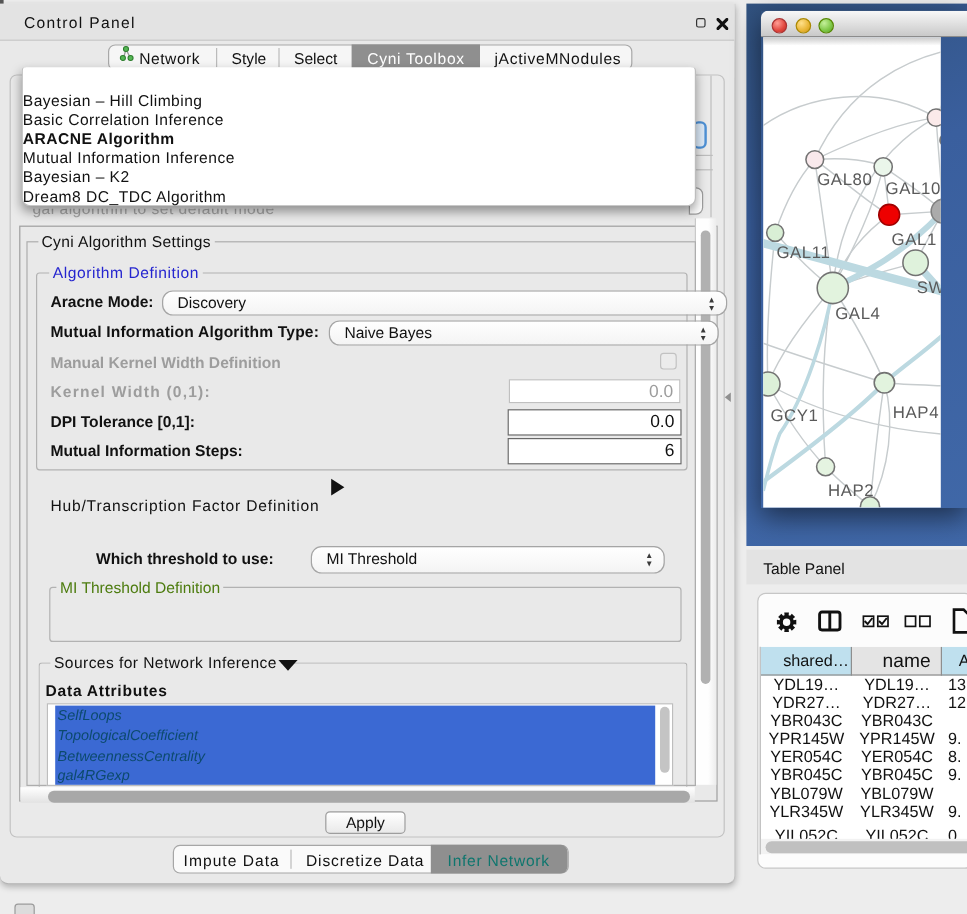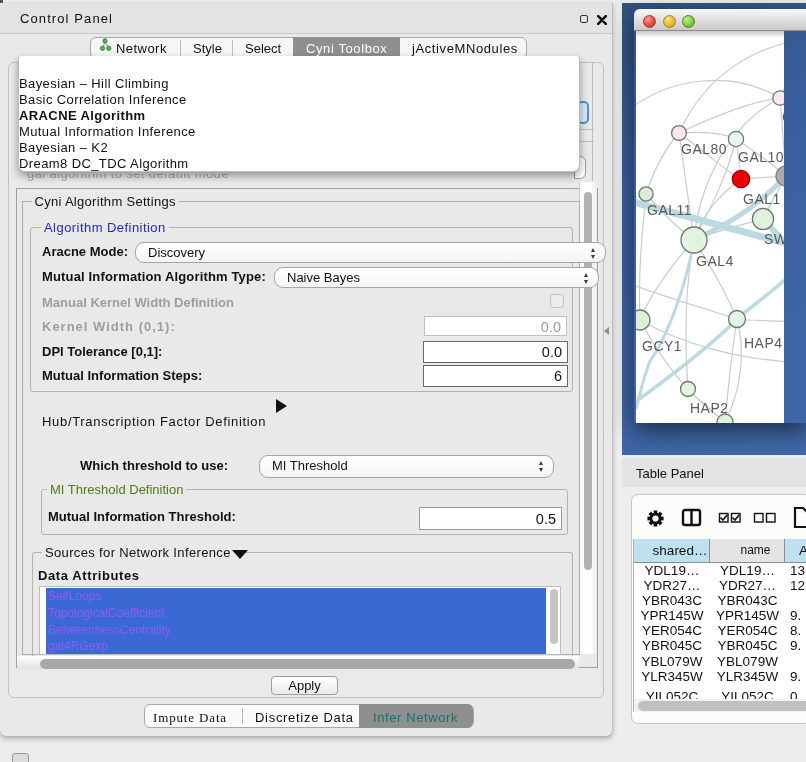--- a/index.html
+++ b/index.html
@@ -107,45 +107,42 @@
 
   <div class="abs b13" style="left:80px;top:458px;">Which threshold to use:</div>
   <div class="combo" style="left:236px;top:455px;width:293px;height:21px;margin-left:23px;">
       <span class="ct">MI Threshold</span>
       <span class="arrows"></span>
     </div>
 
   <div class="gbox" style="left:41px;top:489px;width:525px;height:44px;">
      <div class="glab" style="left:5px;color:#4d7c0f;">MI Threshold Definition</div>
   </div>
-  <div class="abs b13" style="left:48px;top:509px;">Mutual Information Threshold:</div>
-  <div class="field" style="left:419px;top:507px;width:143px;height:23px;border:1px solid #9a9a9a;
-       line-height:22px;padding-right:5px;box-sizing:border-box;">0.5</div>
 
   <div class="gbox" style="left:32px;top:552px;width:539px;height:103px;border-bottom:none;border-radius:3px 3px 0 0;">
      <div class="glab" style="left:9px;letter-spacing:0.35px;">Sources for Network Inference</div>
   </div>
   <div class="abs" style="left:232px;top:550px;width:0;height:0;border-left:8.5px solid transparent;
        border-right:8.5px solid transparent;border-top:9px solid #111;"></div>
   <div class="abs b13" style="left:38px;top:568px;letter-spacing:0.6px;">Data Attributes</div>
   <div class="abs" style="left:39px;top:586px;width:522px;height:69px;background:#fff;
        border:1px solid #bdbdbd;box-sizing:border-box;"></div>
   <div class="abs" style="left:45.5px;top:587.7px;width:500px;height:66px;background:#3b69d3;"></div>
-  <div class="abs" style="left:48px;top:588.4px;width:400px;color:#8b5cf6;font-size:12px;line-height:16.6px;">
+  <div class="abs" style="left:48px;top:588.4px;width:400px;color:#0c4a6e;font-size:12px;line-height:16.6px;font-style:italic;">
       SelfLoops<br>TopologicalCoefficient<br>BetweennessCentrality<br>gal4RGexp</div>
   <div class="abs" style="left:549.5px;top:589px;width:8.5px;height:55px;background:#c4c4c4;border-radius:5px;"></div>
 
   <div class="abs" style="left:271px;top:676px;width:67px;height:19px;background:linear-gradient(#ffffff,#e9e9e9);
        border:1px solid #9e9e9e;border-radius:4px;box-sizing:border-box;text-align:center;
        font-size:13px;line-height:17px;">Apply</div>
 
   <div class="abs" style="left:144px;top:704px;width:330px;height:24px;background:#fafafa;
        border:1px solid #a6a6a6;border-radius:6px;box-sizing:border-box;"></div>
   <div class="abs" style="left:359px;top:704px;width:114px;height:24px;background:#8f8f8f;border-radius:0 6px 6px 0;"></div>
-  <div class="abs r13" style="left:153px;top:710px;letter-spacing:0.85px;font-family:Liberation Serif, serif;">Impute Data</div>
+  <div class="abs r13" style="left:153px;top:710px;letter-spacing:0.85px;">Impute Data</div>
   <div class="abs" style="left:242px;top:708px;width:1px;height:16px;background:#bbb;"></div>
   <div class="abs r13" style="left:255px;top:710px;letter-spacing:0.7px;">Discretize Data</div>
   <div class="abs r13" style="left:373px;top:710px;color:#0f766e;letter-spacing:0.6px;">Infer Network</div>
 
   <div class="abs" style="left:12px;top:753px;width:15px;height:12px;background:#dcdcdc;
        border:1.5px solid #9a9a9a;border-radius:3px;"></div>
 
   <div class="abs" style="left:604px;top:327px;width:0;height:0;border-top:4px solid transparent;border-bottom:4px solid transparent;border-right:5px solid #909090;"></div>
 
   <div class="abs" style="left:592px;top:63px;width:1px;height:118px;background:#bdbdbd;"></div>
@@ -289,21 +286,21 @@
   <div class="abs" style="left:633px;top:539px;width:173px;height:173px;background:#fff;
        border-left:1px solid #b5b5b5;overflow:hidden;">
 
     <div class="abs" style="left:0;top:0;width:76px;height:24px;background:#bfe0ee;
          border-right:1px solid #8e8e8e;border-bottom:1px solid #8e8e8e;box-sizing:border-box;"></div>
     <div class="abs" style="left:76px;top:0;width:75px;height:24px;background:#e4e4e4;
          border-right:1px solid #8e8e8e;border-bottom:1px solid #8e8e8e;box-sizing:border-box;"></div>
     <div class="abs" style="left:151px;top:0;width:30px;height:24px;background:#bfe0ee;
          border-bottom:1px solid #8e8e8e;box-sizing:border-box;"></div>
     <div class="abs" style="left:8px;top:4px;width:76px;text-align:center;font-size:13.5px;">shared…</div>
-    <div class="abs" style="left:84px;top:4px;width:75px;text-align:center;font-size:12px;">name</div>
+    <div class="abs" style="left:84px;top:4px;width:75px;text-align:center;font-size:16px;">name</div>
     <div class="abs" style="left:165px;top:4px;font-size:13.5px;">A</div>
 
     <div class="abs" style="left:0;top:24px;width:76px;text-align:center;font-size:13.5px;line-height:15.1px;">
       YDL19…<br>YDR27…<br>YBR043C<br>YPR145W<br>YER054C<br>YBR045C<br>YBL079W<br>YLR345W</div>
     <div class="abs" style="left:76px;top:24px;width:75px;text-align:center;font-size:13.5px;line-height:15.1px;">
       YDL19…<br>YDR27…<br>YBR043C<br>YPR145W<br>YER054C<br>YBR045C<br>YBL079W<br>YLR345W</div>
     <div class="abs" style="left:156px;top:24px;width:30px;font-size:13.5px;line-height:15.1px;">
       13<br>12<br>&nbsp;<br>9.<br>8.<br>9.<br>&nbsp;<br>9.</div>
     <div class="abs" style="left:0;top:150px;width:76px;text-align:center;font-size:13.5px;line-height:15.1px;">YIL052C</div>
     <div class="abs" style="left:76px;top:150px;width:75px;text-align:center;font-size:13.5px;line-height:15.1px;">YIL052C</div>

